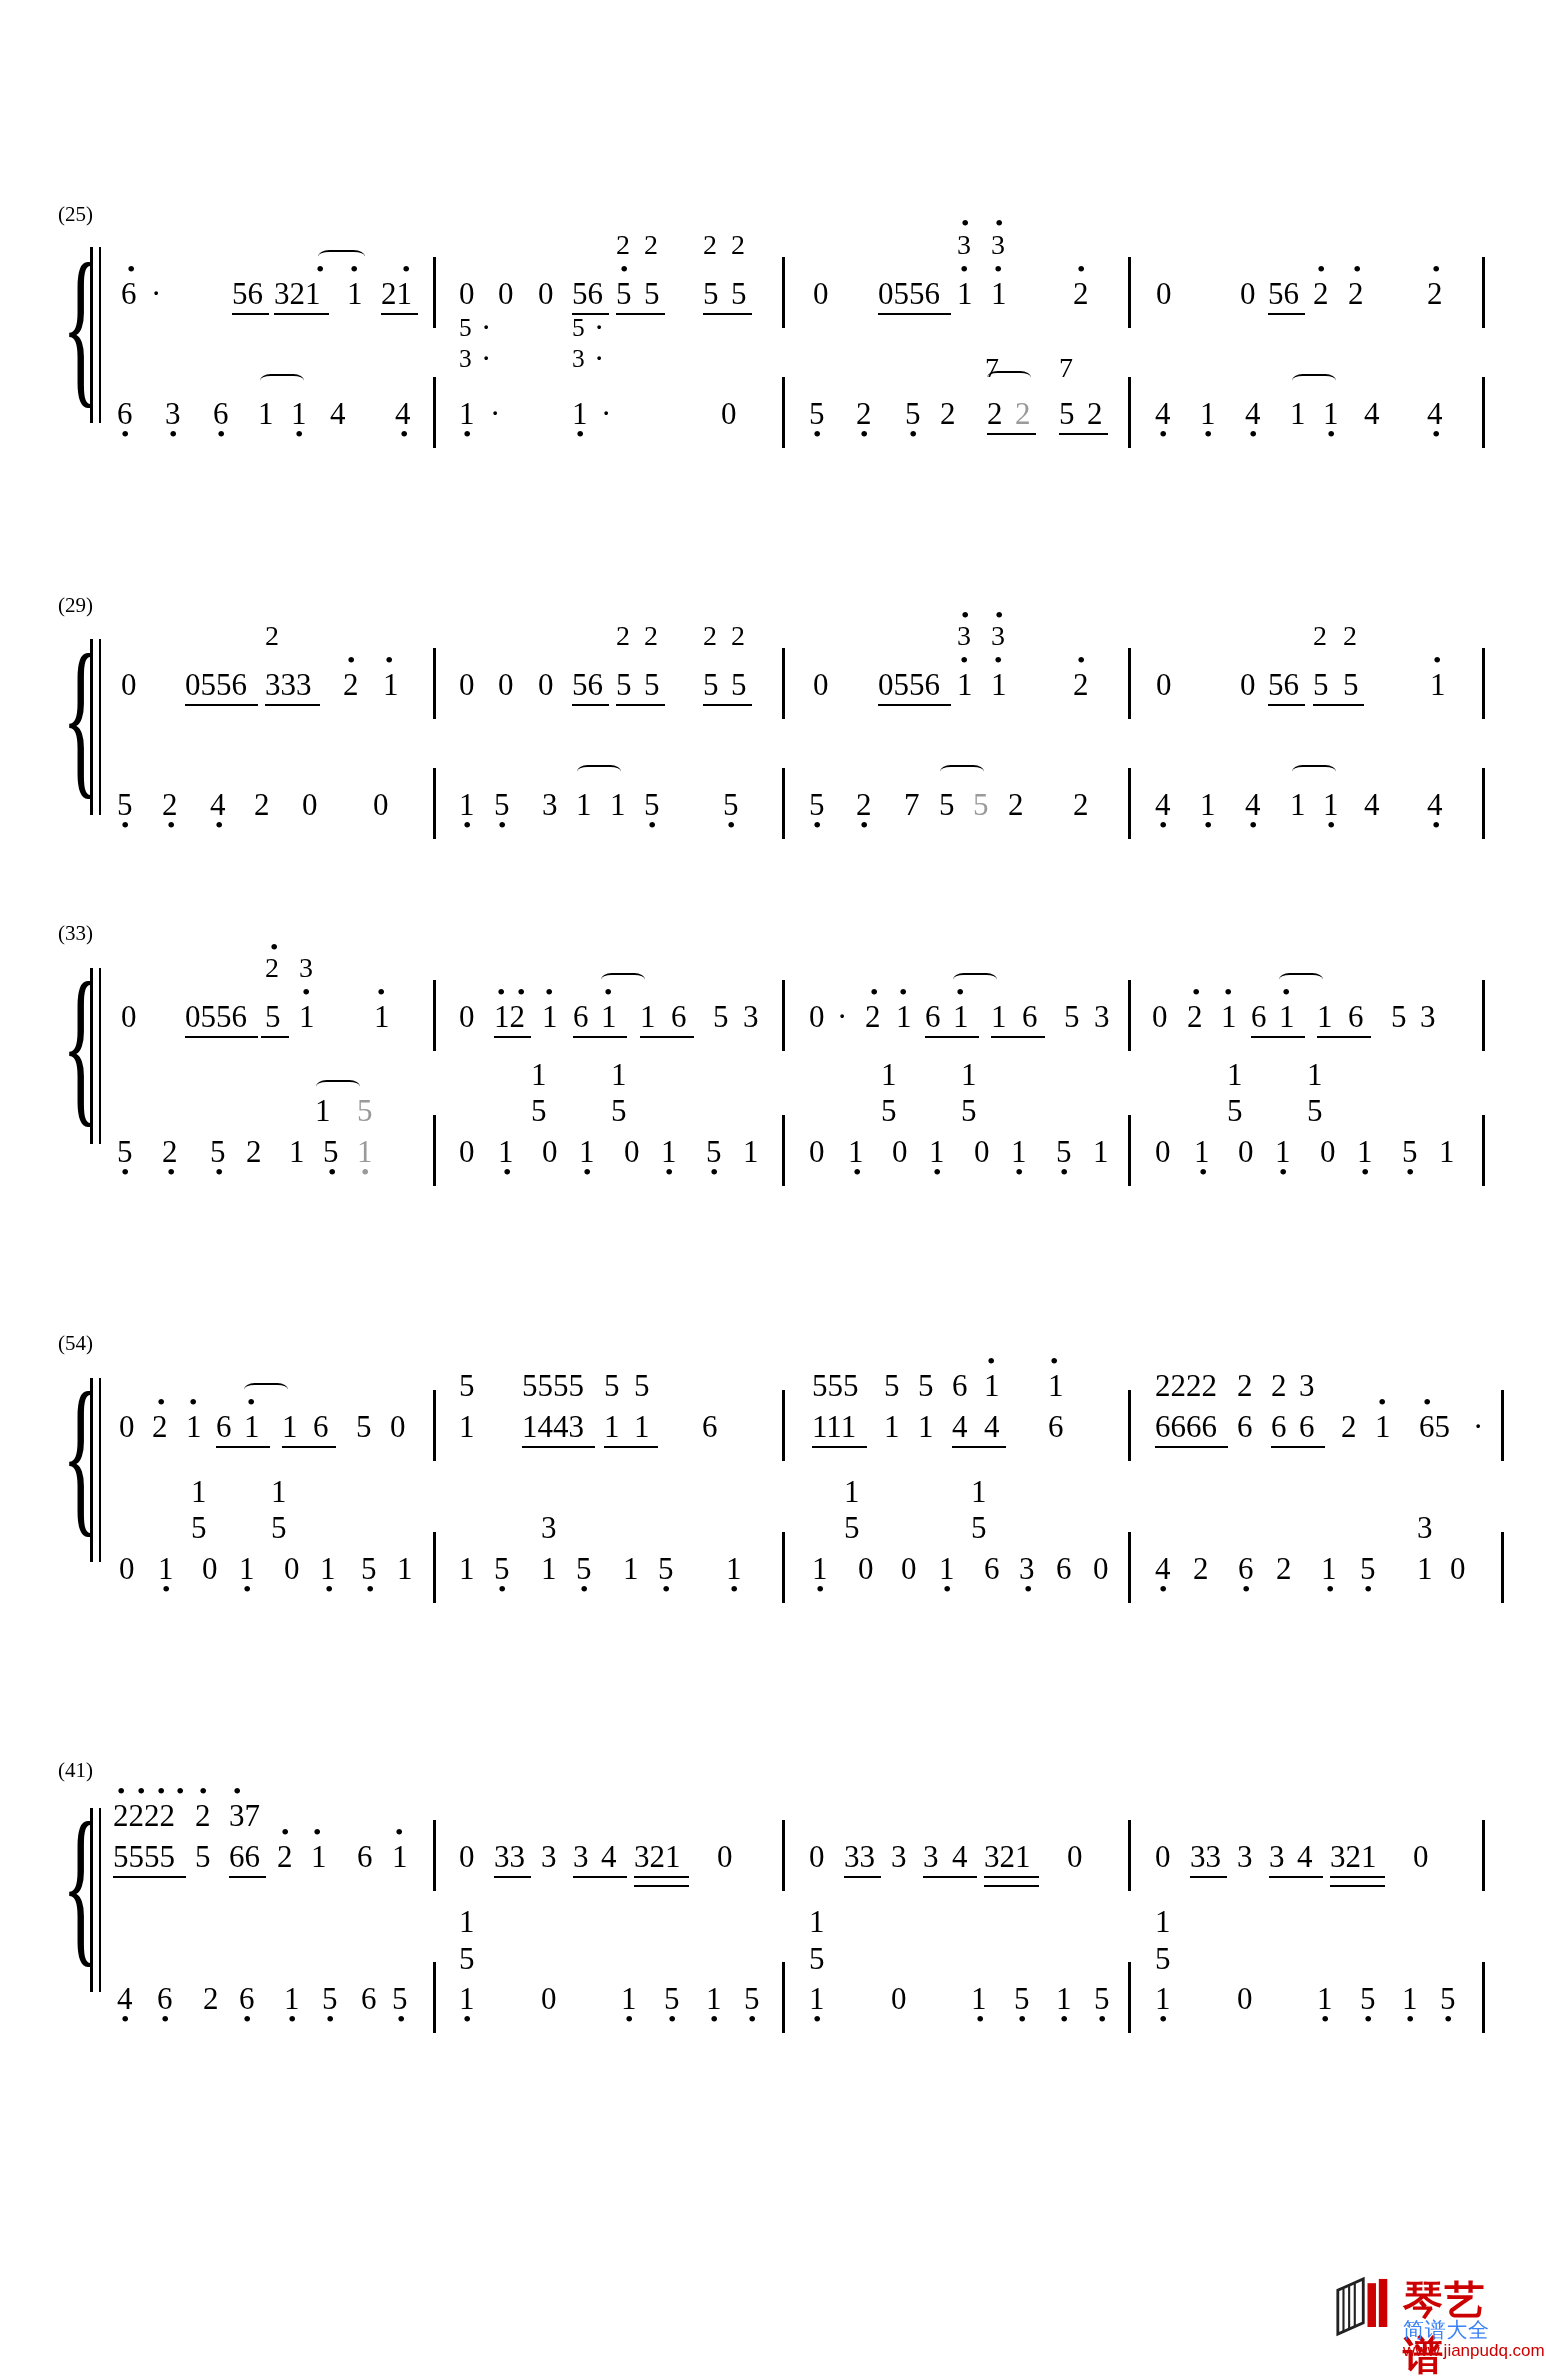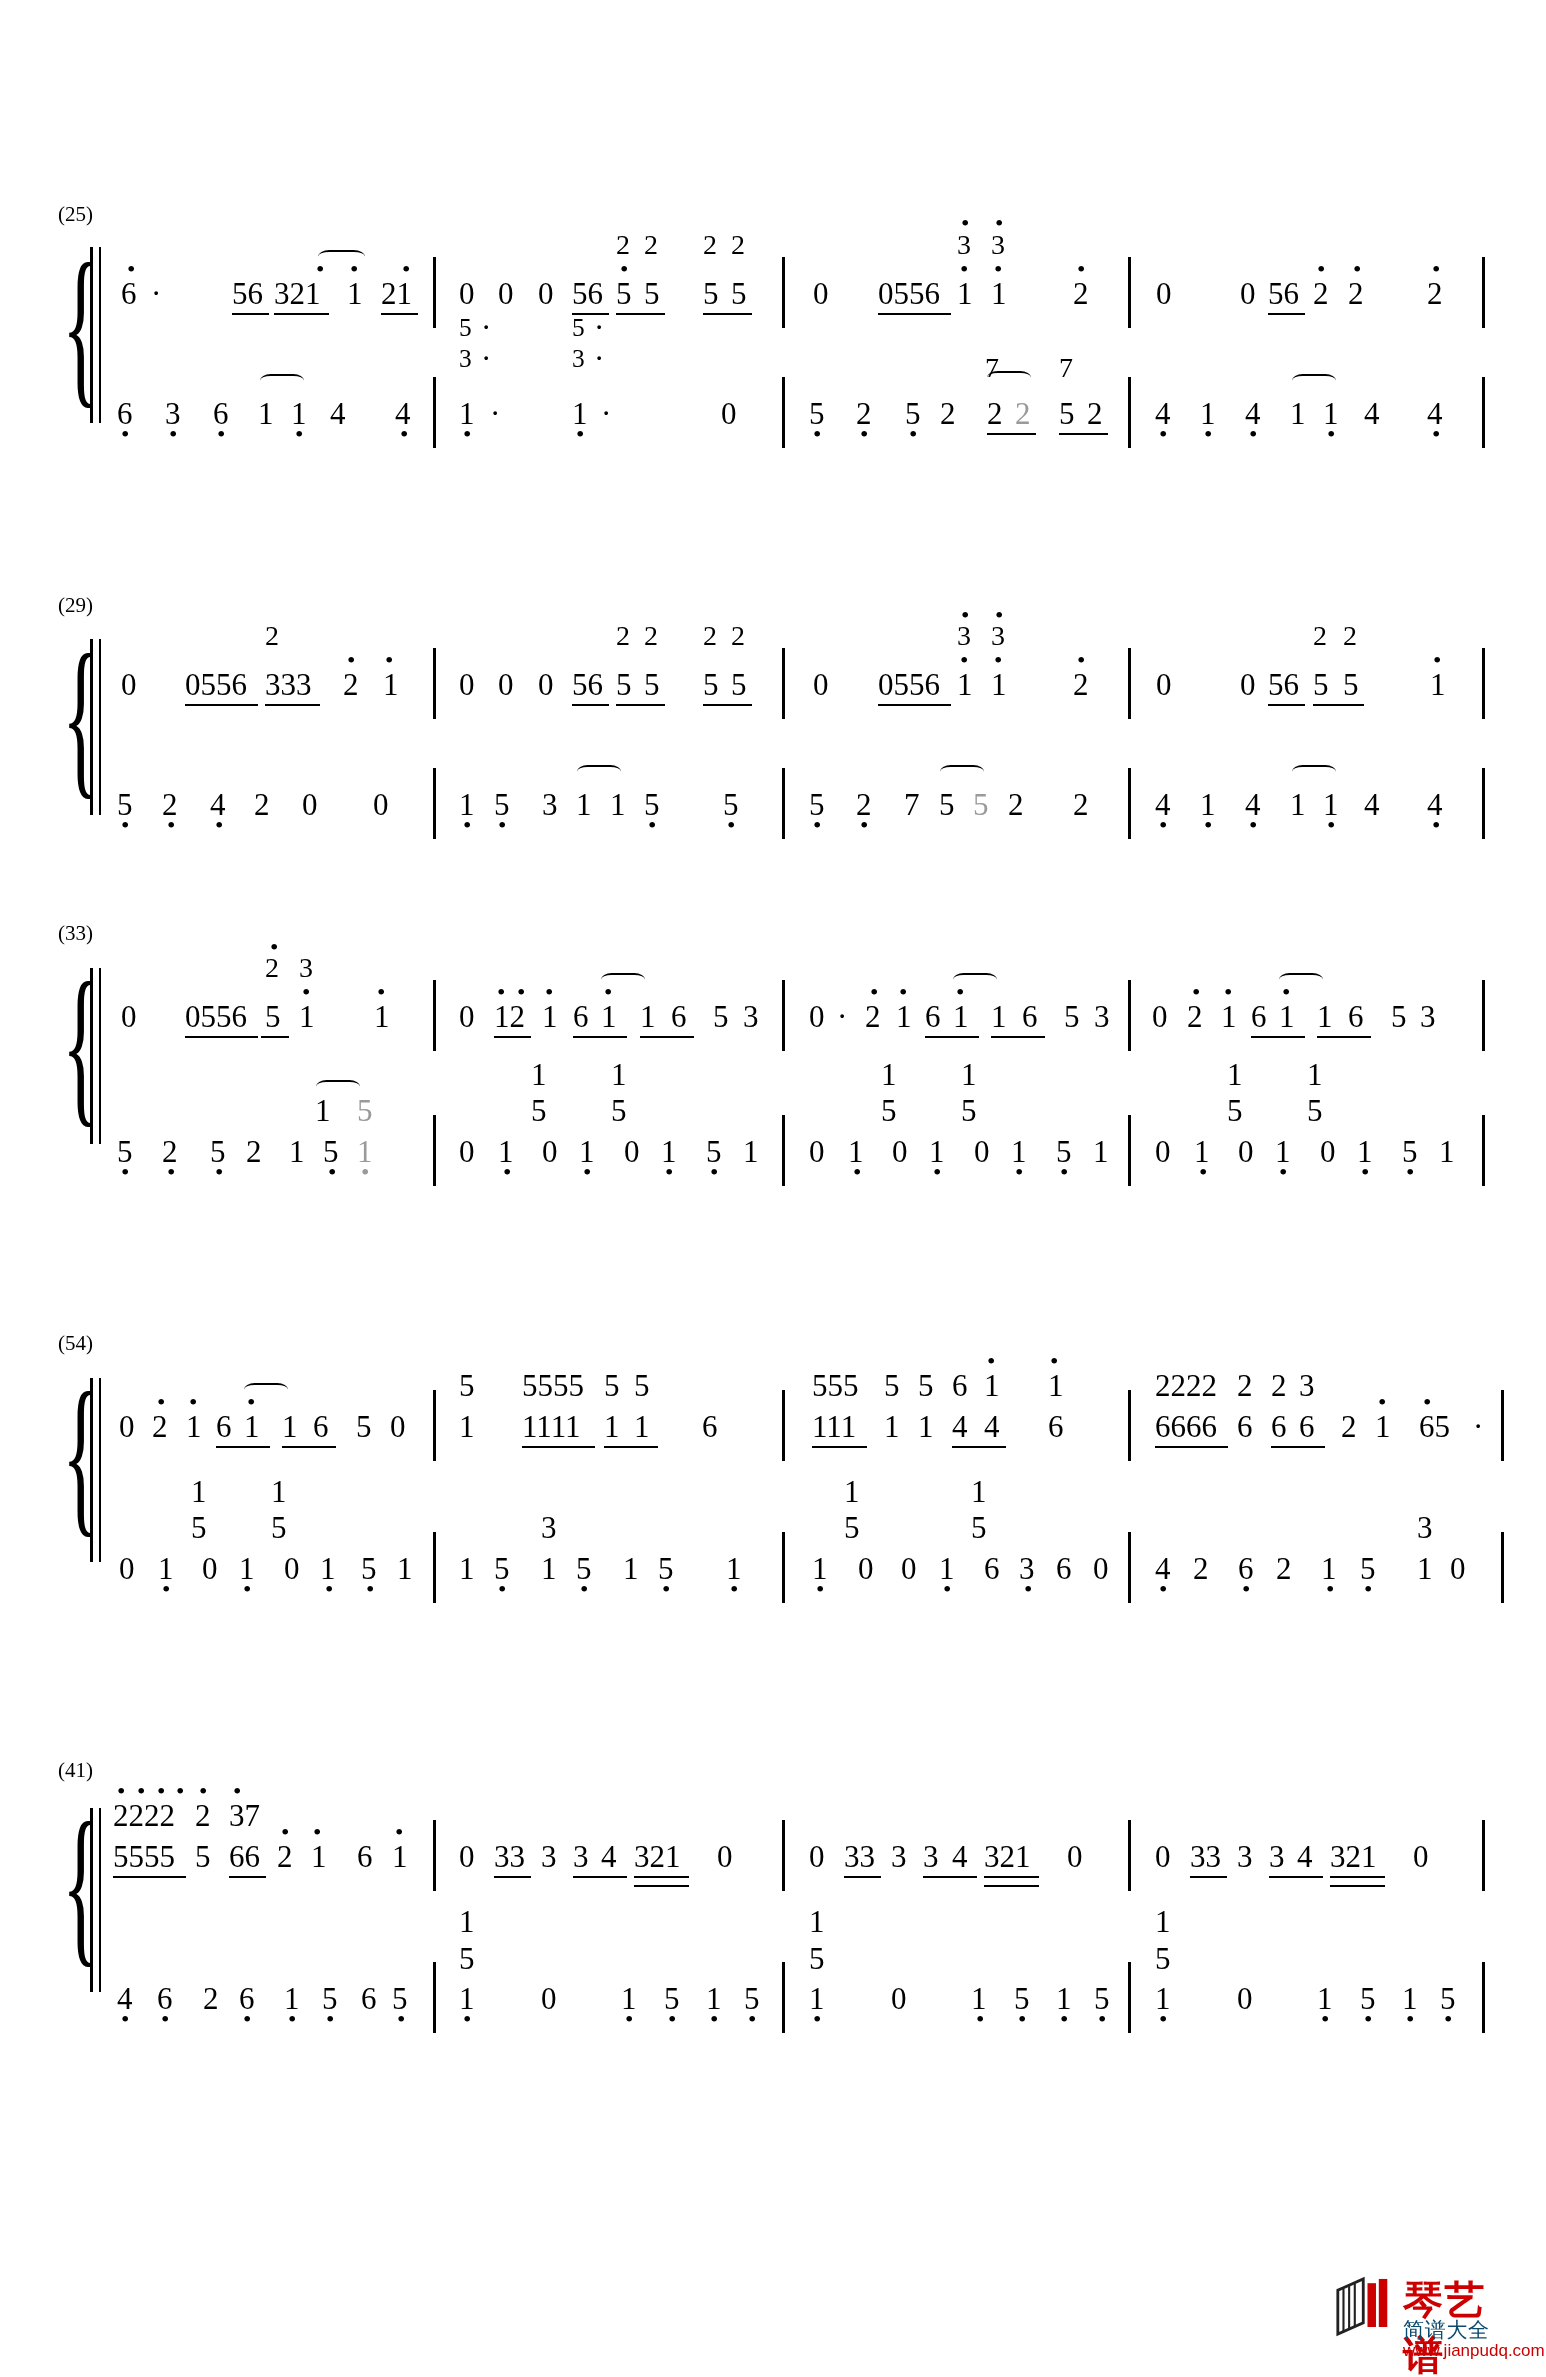--- a/index.html
+++ b/index.html
@@ -24,21 +24,21 @@
   .ul{position:absolute;height:2.1px;background:#000;}
   .ul2{position:absolute;height:2.1px;background:#000;}
   .tie{position:absolute;border-top:2.1px solid #000;border-radius:50%/100%;height:11.3px;width:34px;}
   .updigit{position:absolute;font-size:28px;line-height:28px;}
 
   
   .logo{position:absolute;right:28px;bottom:20px;width:184px;height:85px;}
   .logo .kb{position:absolute;left:0;top:4.2px;width:65px;height:61px;}
   .logo .kb svg{display:block;}
   .logo .cn{position:absolute;left:68px;top:1.4px;font-family:"Liberation Sans",sans-serif;font-size:40px;font-weight:bold;color:#cc0000;letter-spacing:1.4px;}
-  .logo .cn2{position:absolute;left:68px;top:44px;font-family:"Liberation Sans",sans-serif;font-size:21px;color:#0c4a6e;letter-spacing:0.7px;}
+  .logo .cn2{position:absolute;left:68px;top:44px;font-family:"Liberation Sans",sans-serif;font-size:21px;color:#3b82f6;letter-spacing:0.7px;}
   .logo .url{position:absolute;left:68px;top:69px;font-family:"Liberation Sans",sans-serif;font-size:17px;color:#cc0000;}
 </style>
 </head>
 <body>
 
 <div class="sheet">
 
   <div class="system" style="top:131px;height:184px;">
     <div class="measure-no" style="left:58px;top:71px;">(25)</div>
     <div class="brace" style="left:62px;top:106px;">{</div>
@@ -483,21 +483,21 @@
     <div class="n" style="left:282px;top:147px;">1</div>
     <div class="n" style="left:313px;top:147px;">6</div>
     <div class="ul" style="left:282px;top:182px;width:54px;"></div>
     <div class="n" style="left:356px;top:147px;">5</div>
     <div class="n" style="left:390px;top:147px;">0</div>
 
     <div class="barline" style="left:433px;top:126px;height:71px;"></div>
 
     <div class="n" style="left:459px;top:147px;">1</div>
     <div class="n" style="left:459px;top:106px;">5</div>
-    <div class="n" style="left:522px;top:147px;">1111</div>
+    <div class="n" style="left:522px;top:147px;">1443</div>
     <div class="ul" style="left:522px;top:182px;width:73px;"></div>
     <div class="n" style="left:522px;top:106px;">5555</div>
     <div class="n" style="left:604px;top:147px;">1</div>
     <div class="n" style="left:604px;top:106px;">5</div>
     <div class="n" style="left:634px;top:147px;">1</div>
     <div class="n" style="left:634px;top:106px;">5</div>
     <div class="ul" style="left:604px;top:182px;width:54px;"></div>
     <div class="n" style="left:702px;top:147px;">6</div>
 
     <div class="barline" style="left:782px;top:126px;height:71px;"></div>

